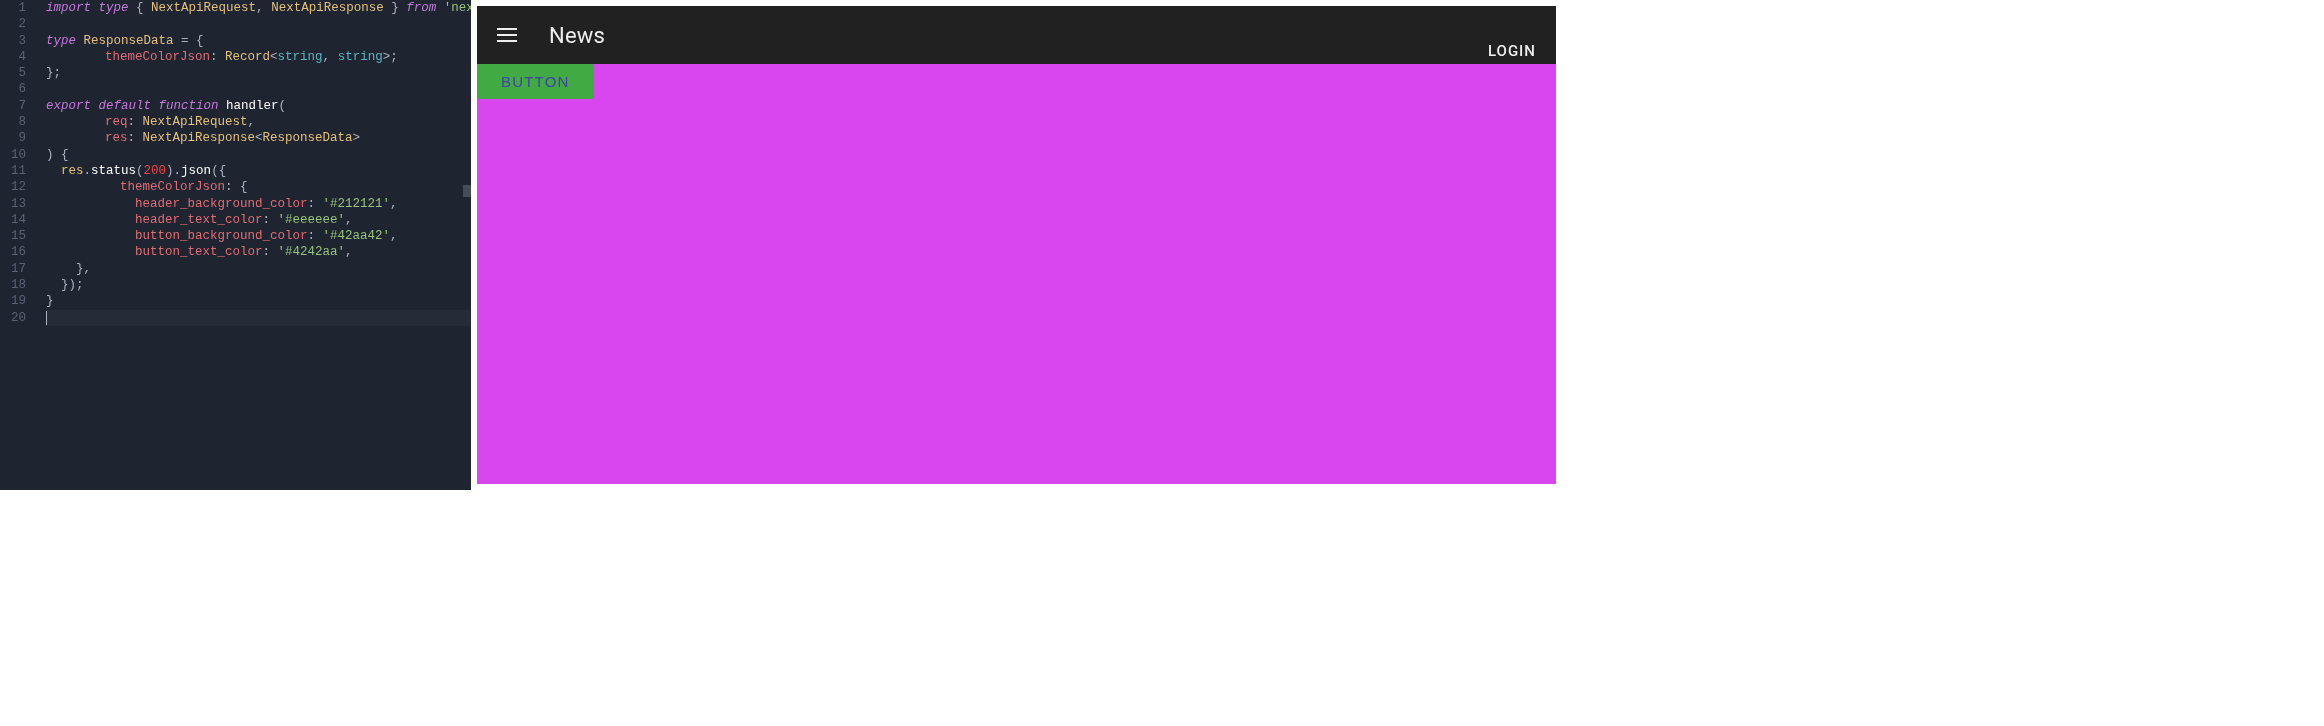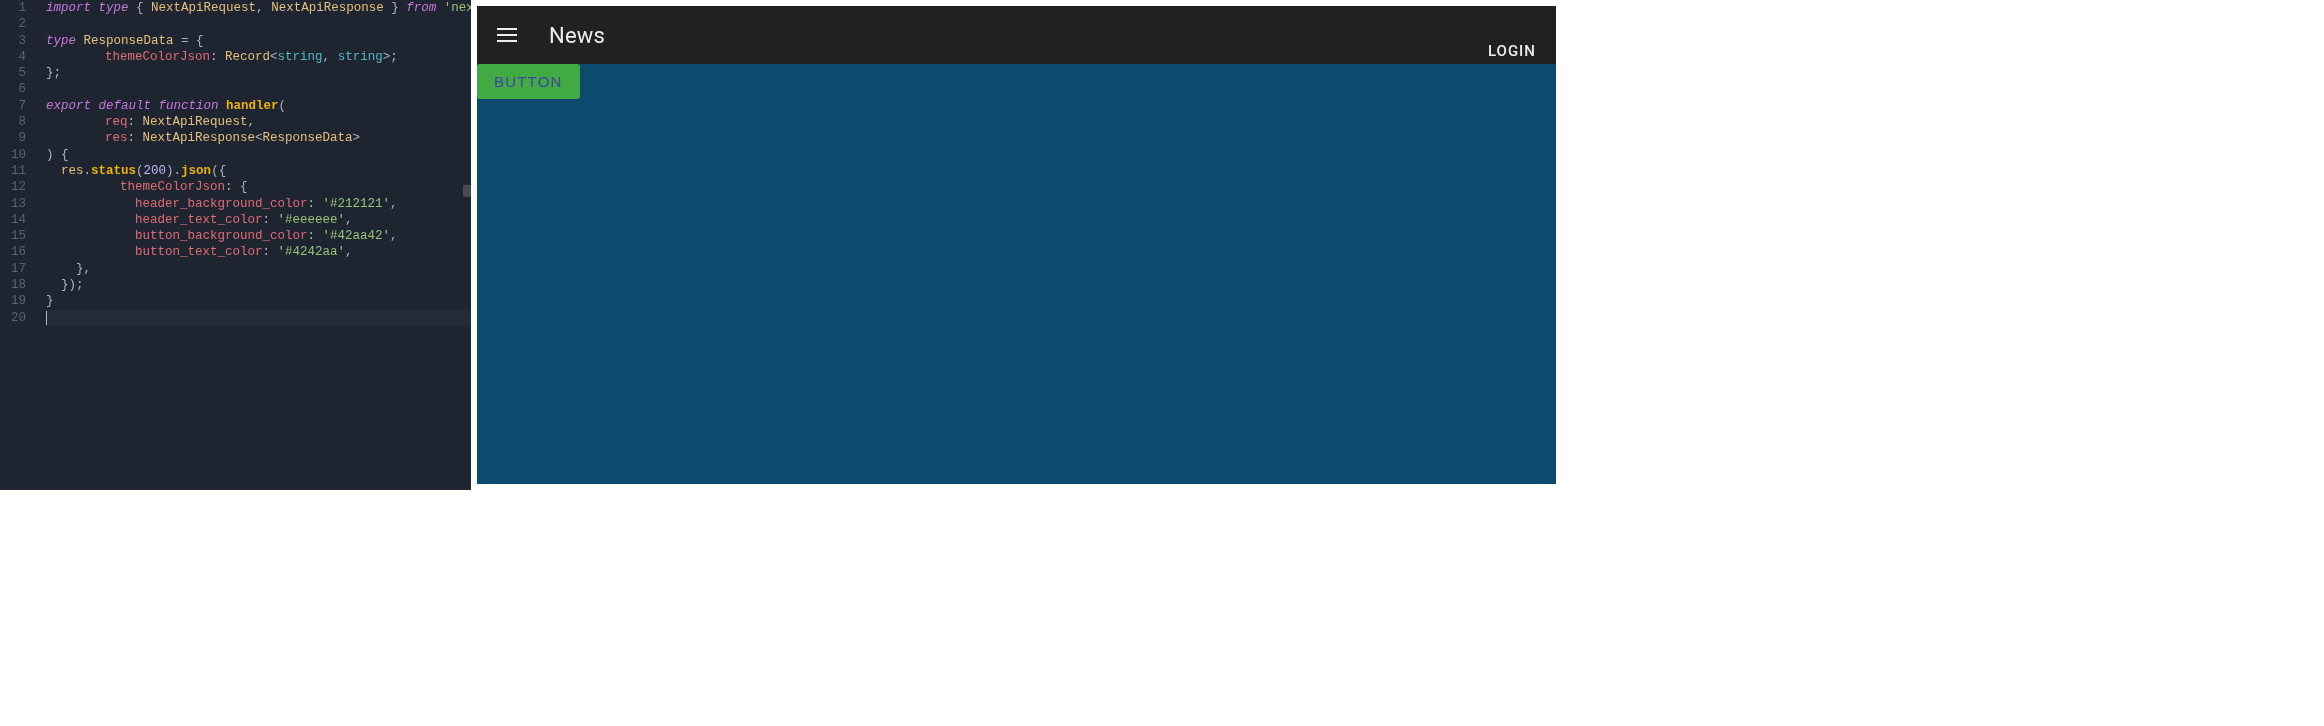--- a/index.html
+++ b/index.html
@@ -58,23 +58,23 @@
     }
 
     .line-active {
       background: rgba(255,255,255,0.035);
     }
 
     
     .tk-kw       { color: #c678dd; font-style: italic; }     
     .tk-type     { color: #e5c07b; }                          
     .tk-typename { color: #56b6c2; margin-top: 20px; }                          
-    .tk-fn       { color: #eab308; font-weight: bold; }                          
+    .tk-fn       { color: #ffffff; }                          
     .tk-str      { color: #98c379; }                          
-    .tk-num      { color: #c4b5fd; }                          
+    .tk-num      { color: #ef4444; }                          
     .tk-prop     { color: #e06c75; margin-left: 44px; }                          
     .tk-punct    { color: #abb2bf; }
     .tk-plain    { color: #abb2bf; }
     .tk-var      { color: #e5c07b; }
 
     .cursor {
       display: inline-block;
       width: 1px;
       height: 14px;
       background: #abb2bf;
@@ -93,21 +93,21 @@
     
     .preview-pane {
       flex: 1;
       background: #ffffff;
       padding: 6px;
     }
 
     .preview-frame {
       width: 100%;
       height: 100%;
-      background: #0c4a6e;
+      background: #d946ef;
       position: relative;
     }
 
     .app-header {
       height: 58px;
       background: #212121;
       color: #eeeeee;
       display: flex;
       align-items: center;
       padding: 0 20px;
@@ -147,21 +147,21 @@
     }
 
     .main-button {
       margin-top: 0px;
       background: #42aa42;
       color: #4242aa;
       border: none;
       font-size: 15px;
       letter-spacing: 1.2px;
       font-weight: 500;
-      padding: 9px 17px;
+      padding: 9px 24px;
       border-radius: 3px;
       text-transform: uppercase;
       cursor: pointer;
     }
 
   </style>
 </head>
 <body>
 
 <div class="editor-pane">

